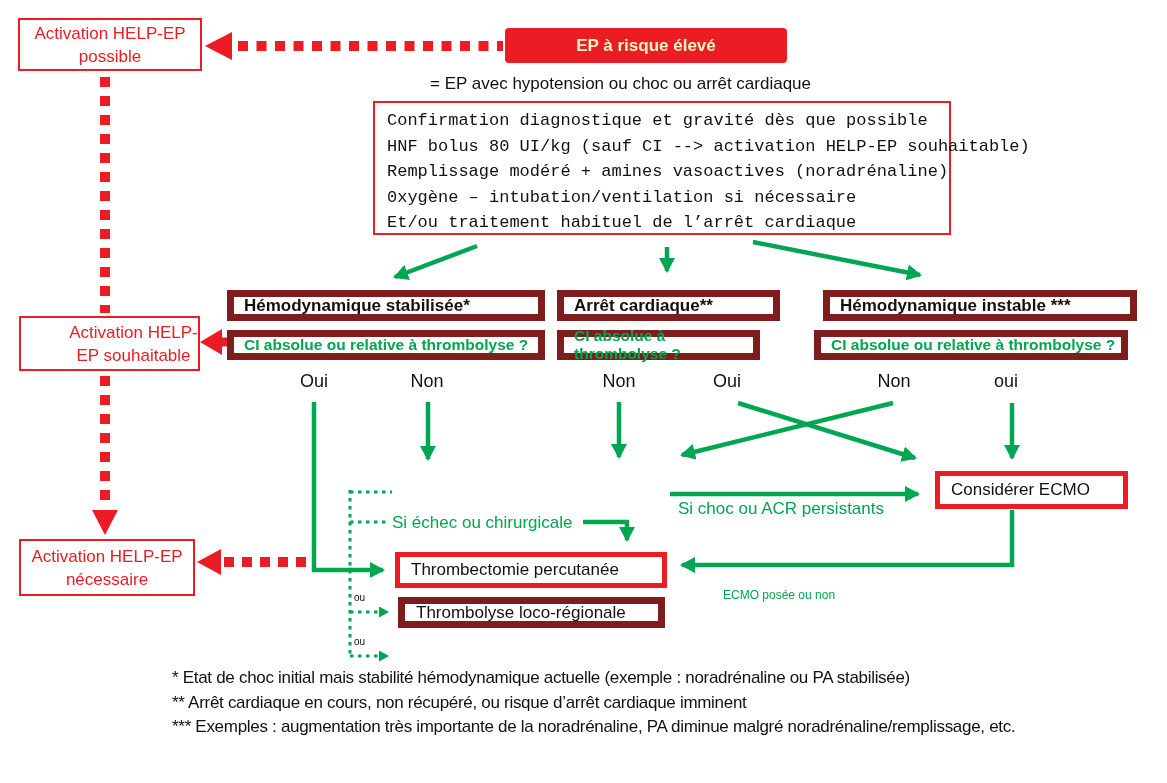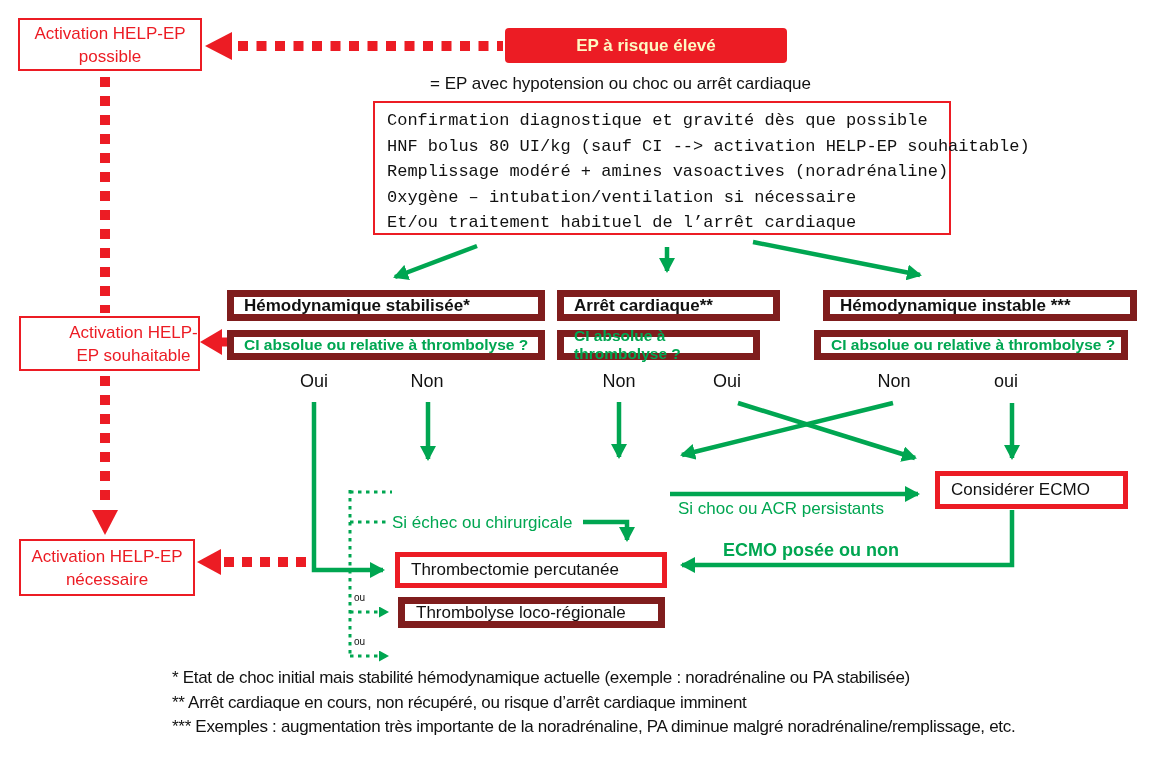--- a/index.html
+++ b/index.html
@@ -15,21 +15,21 @@
   .box-red-thick{border:5px solid #EC1C24;}
   .box-green{border:7px solid #7f1d1d;}
   .red-label{color:#EC1C24;text-align:center;justify-content:center;font-size:17px;line-height:23px;}
   .fill-red{background:#EC1C24;color:#fef9c3;font-weight:bold;justify-content:center;font-size:17px;border-radius:4px;}
   .black-bold{font-weight:bold;font-size:17px;padding-left:10px;}
   .green-q{color:#00A651;font-weight:bold;font-size:15.5px;padding-left:10px;}
   .treat-line{font-size:17px;line-height:25.5px;white-space:nowrap;font-family:Liberation Mono, monospace;}
   .answer{font-size:18px;text-align:center;width:60px;}
   .tbox{font-size:17px;padding-left:11px;white-space:nowrap;}
   .gtext{color:#00A651;font-size:17px;white-space:nowrap;}
-  .gtext-bold{color:#00A651;font-size:18px;font-weight:bold;white-space:nowrap;}
+  .gtext-bold{color:#00A651;font-size:12px;font-weight:normal;white-space:nowrap;margin-top:48px;}
   .ou{font-size:10px;}
   .footnote{font-size:17px;line-height:24.5px;letter-spacing:-0.3px;white-space:nowrap;}
   .deftext{font-size:17px;white-space:nowrap;}
 </style>
 </head>
 <body>
 
 <div class="canvas">
 
   <svg class="layer" viewBox="0 0 1167 783">

